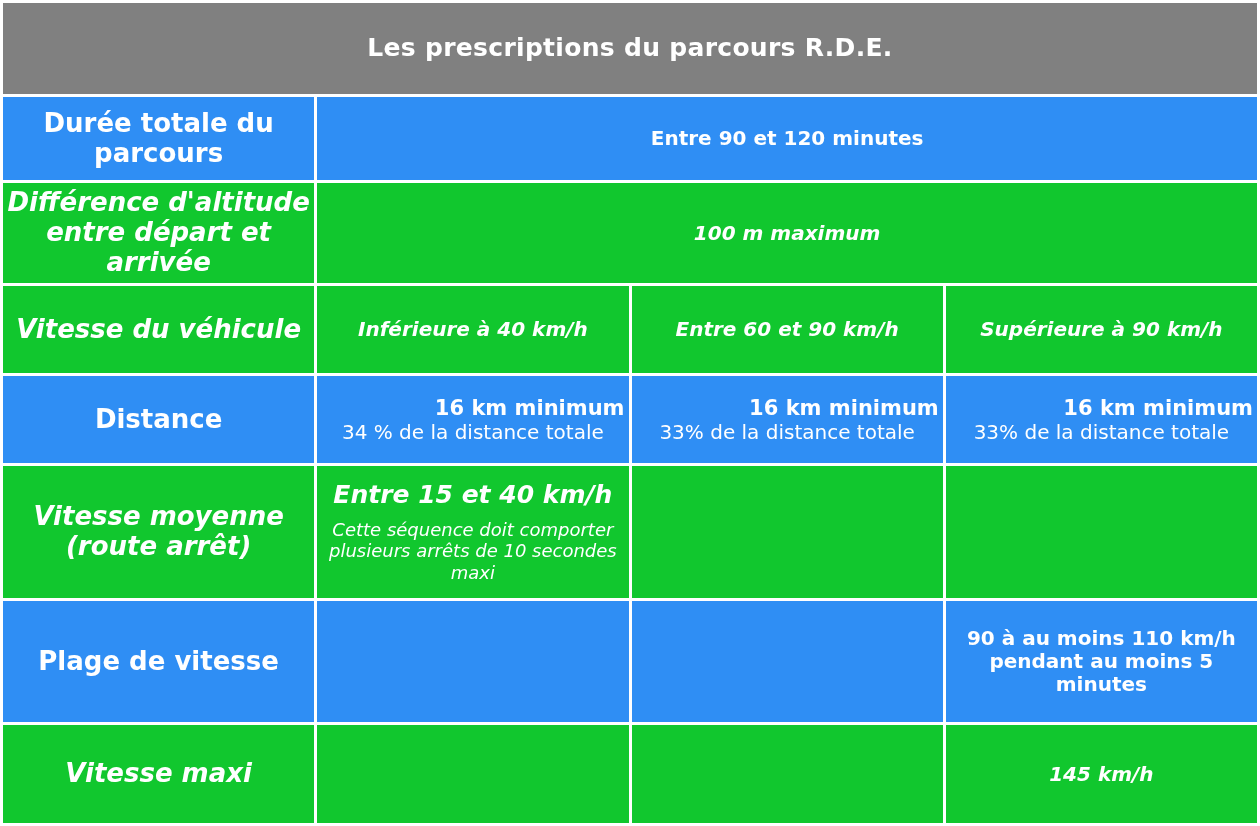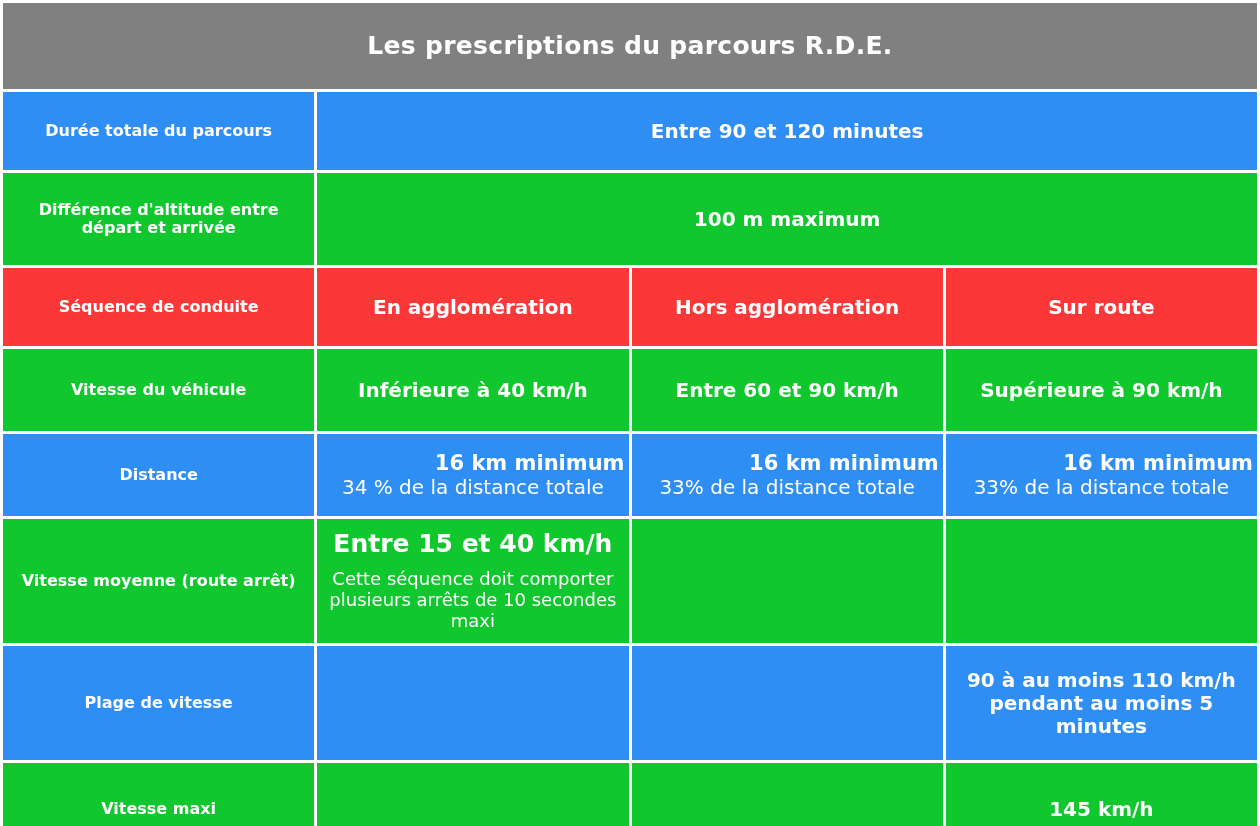--- a/index.html
+++ b/index.html
@@ -33,24 +33,24 @@
     line-height: 1.15;
   }
   td.title-cell {
     background: #808080;
     font-size: 25px;
     letter-spacing: 0.3px;
     height: 82px;
   }
   td.rowhead {
     width: 315px;
-    font-size: 16px;
+    font-size: 26px;
   }
   td.blue   { background: #2f8ef4; }
-  td.green  { background: #11c72e; }
+  td.green  { background: #11c72e; font-style: italic; }
   td.red    { background: #fb3737; }
 
   td.val {
     font-size: 20px;
   }
   .big {
     display: block;
     font-size: 21px;
     font-weight: bold;
     text-align: right;
@@ -96,26 +96,20 @@
       <tr class="r-duree">
         <td class="rowhead blue">Durée totale du parcours</td>
         <td class="val blue" colspan="3">Entre 90 et 120 minutes</td>
       </tr>
 
       <tr class="r-alt">
         <td class="rowhead green">Différence d'altitude entre départ et arrivée</td>
         <td class="val green" colspan="3">100 m maximum</td>
       </tr>
 
-      <tr class="r-seq">
-        <td class="rowhead red">Séquence de conduite</td>
-        <td class="val red">En agglomération</td>
-        <td class="val red">Hors agglomération</td>
-        <td class="val red">Sur route</td>
-      </tr>
 
       <tr class="r-vit">
         <td class="rowhead green">Vitesse du véhicule</td>
         <td class="val green">Inférieure à 40 km/h</td>
         <td class="val green">Entre 60 et 90 km/h</td>
         <td class="val green">Supérieure à 90 km/h</td>
       </tr>
 
       <tr class="r-dist">
         <td class="rowhead blue">Distance</td>

